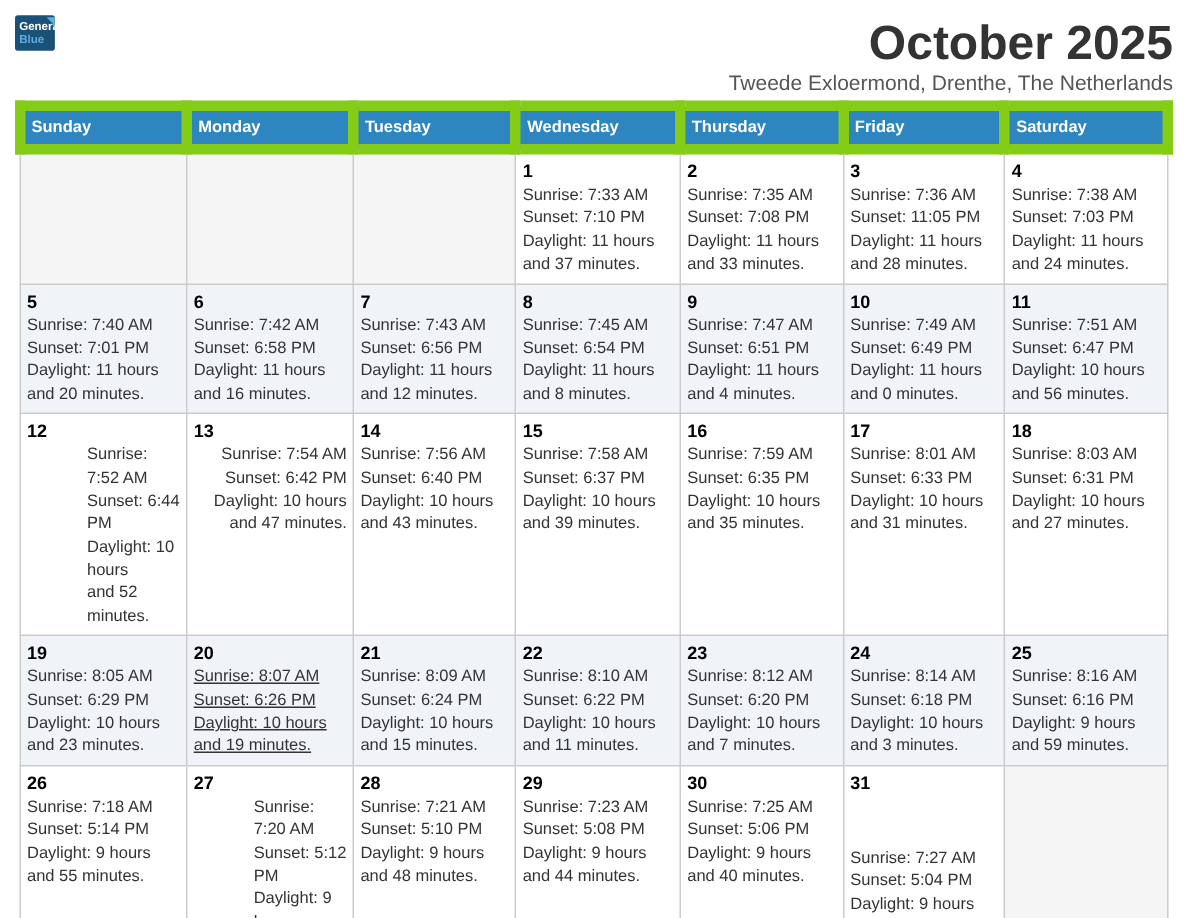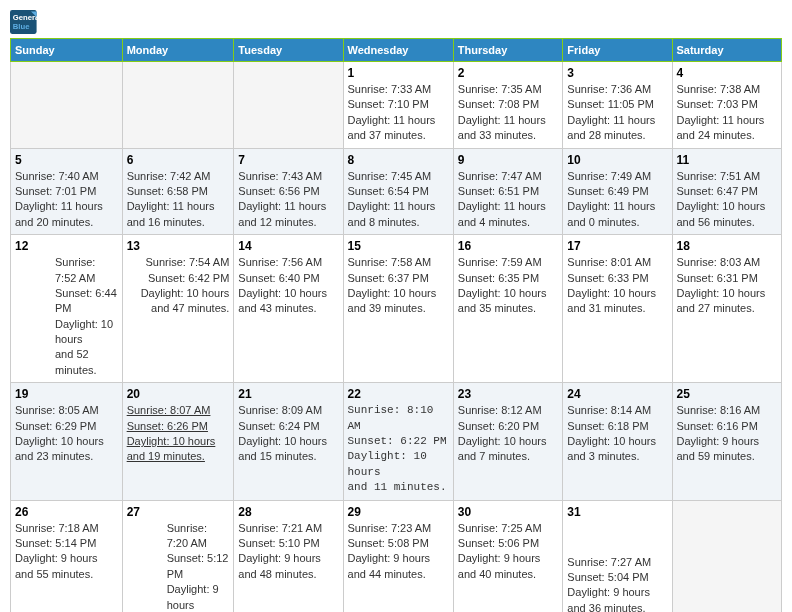--- a/index.html
+++ b/index.html
@@ -41,21 +41,21 @@
       width: 100%;
       border-collapse: collapse;
       font-size: 10.5px;
     }
     .calendar th {
       background: #2e86c1;
       color: #fff;
       padding: 5px 4px;
       text-align: left;
       font-size: 11px;
-      border: 1px solid #84cc16;
+      border: 7px solid #84cc16;
     }
     .calendar td {
       border: 1px solid #ccc;
       vertical-align: top;
       padding: 4px;
       width: 113px;
       height: 80px;
       background: #fff;
     }
     .calendar td.empty {
@@ -88,20 +88,24 @@
 <body>
 
 <div class="header-top">
   <div class="logo">
     <svg class="logo-icon" viewBox="0 0 40 34">
       <rect x="0" y="0" width="38" height="34" rx="3" fill="#1a5276"></rect>
       <text x="4" y="14" font-size="11" fill="white" font-family="Arial" font-weight="bold">General</text>
       <text x="4" y="27" font-size="11" fill="#5dade2" font-family="Arial" font-weight="bold">Blue</text>
       <polygon points="30,2 38,10 38,2" fill="#5dade2"></polygon>
     </svg>
+  </div>
+  <div class="title-block">
+    <div class="month-title">October 2025</div>
+    <div class="subtitle">Tweede Exloermond, Drenthe, The Netherlands</div>
   </div>
 </div>
 
 <table class="calendar">
   <thead>
     <tr>
       <th>Sunday</th>
       <th>Monday</th>
       <th>Tuesday</th>
       <th>Wednesday</th>
@@ -263,21 +267,21 @@
         </td>
         <td>
           <div class="day-num">21</div>
           <div class="day-info" style="white-space: pre-line;">Sunrise: 8:09 AM
 Sunset: 6:24 PM
 Daylight: 10 hours
 and 15 minutes.</div>
         </td>
         <td>
           <div class="day-num">22</div>
-          <div class="day-info" style="white-space: pre-line; font-family: Liberation Mono, monospace;">Sunrise: 8:10 AM
+          <div class="day-info" style="white-space: pre-line;">Sunrise: 8:10 AM
 Sunset: 6:22 PM
 Daylight: 10 hours
 and 11 minutes.</div>
         </td>
         <td>
           <div class="day-num">23</div>
           <div class="day-info" style="white-space: pre-line;">Sunrise: 8:12 AM
 Sunset: 6:20 PM
 Daylight: 10 hours
 and 7 minutes.</div>

